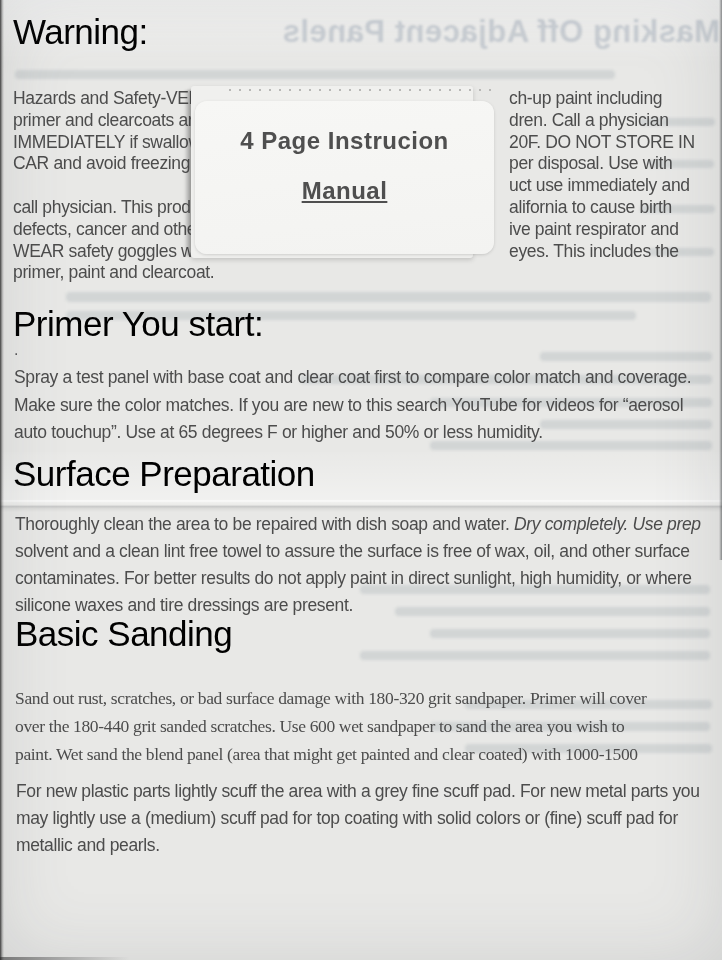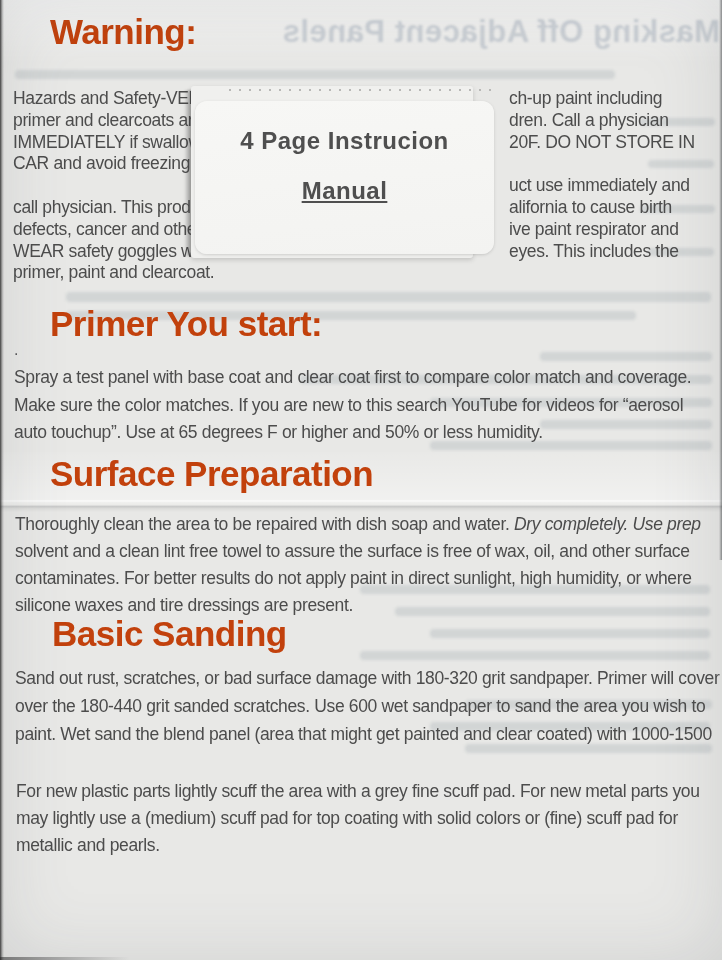--- a/index.html
+++ b/index.html
@@ -24,38 +24,38 @@
   .bleed-bar{position:absolute;background:rgba(148,157,168,0.26);border-radius:4px;filter:blur(1.6px);z-index:1;}
   .bleed-heading{
     position:absolute;left:300px;top:14px;width:420px;z-index:1;
     transform:scaleX(-1);
     font-size:31px;font-weight:bold;letter-spacing:0.5px;
     color:rgba(172,181,192,0.55);filter:blur(0.9px);
     text-align:center;white-space:nowrap;
   }
 
   
-  .h1{position:absolute;left:13px;font-size:35px;font-weight:700;letter-spacing:-0.5px;color:#c2410c;z-index:3;white-space:nowrap;margin-left:37px;}
+  .h1{position:absolute;left:13px;font-size:35px;font-weight:400;letter-spacing:-0.5px;color:#000000;z-index:3;white-space:nowrap;}
   .h-warning{top:12px;}
   .h-before{top:304px;}
   .h-surface{top:454px;}
   .h-sanding{top:614px;left:15px;}
 
   
   .para{position:absolute;z-index:3;font-size:17.5px;letter-spacing:-0.35px;color:#4c4c4c;}
   .para .ln{white-space:nowrap;}
   .warn-para{top:88px;left:13px;width:700px;}
   .warn-line{position:relative;height:21.8px;line-height:21.8px;white-space:nowrap;}
   .warn-line .wr{position:absolute;left:496px;top:0;}
   .before-para{top:364px;left:14px;}
   .before-para .ln{line-height:27.5px;}
   .stray-dot{position:absolute;left:14px;top:341px;z-index:3;font-size:16px;color:#555;}
   .surface-para{top:511px;left:15px;}
   .surface-para .ln{line-height:27px;}
-  .sanding-para1{top:664px;left:15px;}
+  .sanding-para1{top:684px;left:15px;font-family:Liberation Serif, serif;}
   .sanding-para1 .ln{line-height:28px;}
   .sanding-para2{top:778px;left:16px;}
   .sanding-para2 .ln{line-height:27px;}
   .it{font-style:italic;}
 
   
   .sticker-shadow{position:absolute;left:184px;top:90px;width:16px;height:166px;z-index:4;
     background:linear-gradient(90deg,rgba(60,60,60,0) 0%,rgba(60,60,60,0.45) 45%,rgba(60,60,60,0.18) 70%,rgba(60,60,60,0) 100%);filter:blur(1px);}
   .sticker{position:absolute;left:191px;top:86px;width:282px;height:172px;z-index:5;
     background:#f0f0ee;border-radius:3px;box-shadow:0 2px 4px rgba(90,90,90,0.25);}
@@ -114,20 +114,21 @@
       <span class="wr">dren. Call a physician</span>
     </div>
 
     <div class="warn-line">
       <span class="wl">IMMEDIATELY if swallow</span>
       <span class="wr">20F. DO NOT STORE IN</span>
     </div>
 
     <div class="warn-line">
       <span class="wl">CAR and avoid freezing.</span>
+      <span class="wr">per disposal. Use with</span>
     </div>
 
     <div class="warn-line">
       <span class="wr">uct use immediately and</span>
     </div>
 
     <div class="warn-line">
       <span class="wl">call physician. This produ</span>
       <span class="wr">alifornia to cause birth</span>
     </div>

